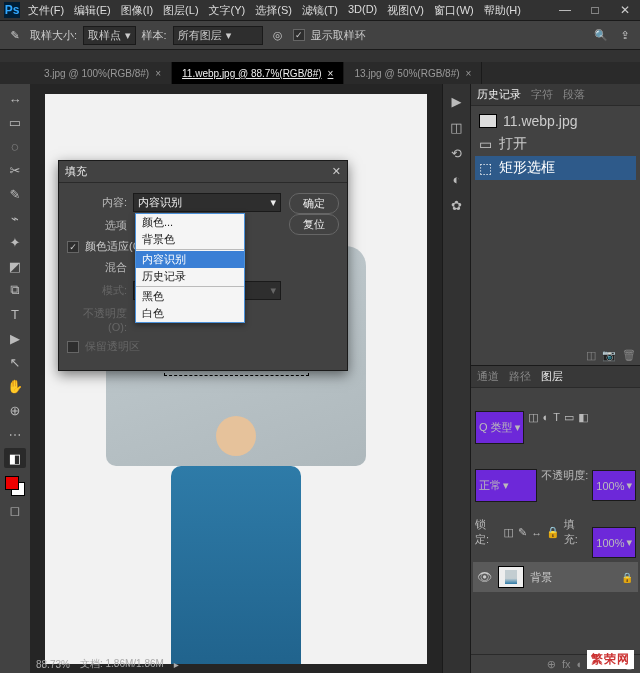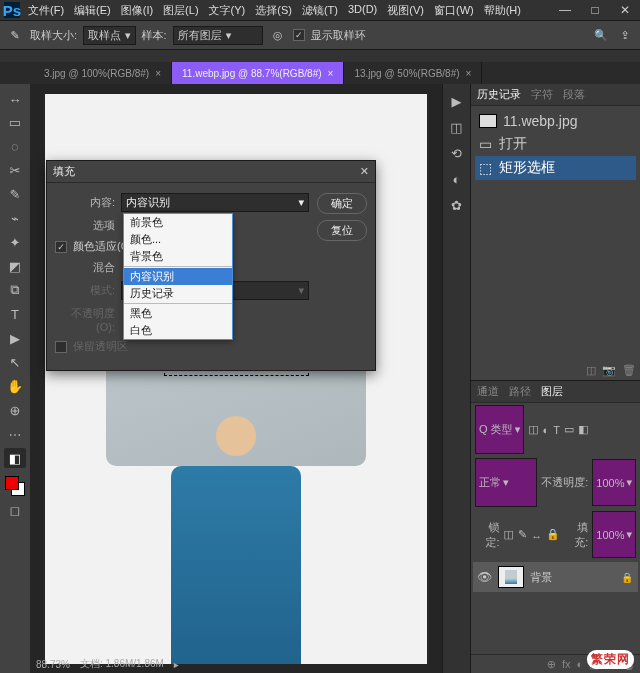--- a/index.html
+++ b/index.html
@@ -1,35 +1,35 @@
 <!DOCTYPE html>
 <html><head>
 <meta charset="utf-8">
 <style>
   * { margin: 0; padding: 0; box-sizing: border-box; font-family: "Microsoft YaHei", Arial, sans-serif; }
   body { width: 640px; height: 673px; background: #323232; color: #ccc; font-size: 11px; overflow: hidden; position: relative; }
   
   
   .titlebar { height: 20px; background: #323232; display: flex; align-items: center; }
-  .ps-logo { width: 16px; height: 16px; background: #001e36; color: #31a8ff; font-size: 15px; font-weight: bold; display: flex; align-items: center; justify-content: center; margin: 0 4px; }
+  .ps-logo { width: 16px; height: 16px; background: #001e36; color: #31a8ff; font-size: 12px; font-weight: bold; display: flex; align-items: center; justify-content: center; margin: 0 4px; }
   .menu { display: flex; gap: 10px; padding-left: 4px; }
   .menu span { color: #ddd; font-size: 11px; cursor: default; }
   .winctrl { margin-left: auto; display: flex; }
   .winctrl div { width: 30px; height: 20px; display: flex; align-items: center; justify-content: center; color: #ccc; font-size: 12px; }
   
   
   .optbar { height: 30px; background: #424242; border-top: 1px solid #1a1a1a; border-bottom: 1px solid #1a1a1a; display: flex; align-items: center; padding: 0 6px; gap: 6px; color: #ccc; }
   .opt-icon { width: 18px; height: 18px; display: flex; align-items: center; justify-content: center; }
   .opt-drop { background: #2e2e2e; border: 1px solid #1a1a1a; padding: 1px 4px; display: flex; align-items: center; gap: 4px; }
   .chk { width: 12px; height: 12px; background: #2e2e2e; border: 1px solid #666; display: inline-flex; align-items: center; justify-content: center; font-size: 9px; }
   
   
   .tabs { height: 22px; background: #2a2a2a; display: flex; align-items: stretch; padding-left: 34px; margin-top: 12px; }
   .tab { padding: 0 10px; display: flex; align-items: center; gap: 6px; border-right: 1px solid #1a1a1a; font-size: 10px; color: #999; }
-  .tab.active { background: #8b5cf6; color: #eee; }
+  .tab.active { background: #000000; color: #eee; text-decoration: underline; }
   .tab .x { font-size: 10px; }
   
   
   .main { display: flex; height: 590px; }
   .ltools { width: 30px; background: #424242; display: flex; flex-direction: column; align-items: center; padding-top: 4px; gap: 4px; }
   .ltools .t { width: 22px; height: 20px; display: flex; align-items: center; justify-content: center; color: #bbb; font-size: 13px; border-radius: 2px; }
   .ltools .t.sel { background: #2a2a2a; color: #fff; }
   .colorsw { width: 20px; height: 20px; position: relative; margin-top: 4px; }
   .fg { width: 14px; height: 14px; background: #e00; border: 1px solid #000; position: absolute; top: 0; left: 0; }
   .bg { width: 14px; height: 14px; background: #fff; border: 1px solid #000; position: absolute; bottom: 0; right: 0; }
@@ -40,26 +40,26 @@
   .head { width: 70px; height: 80px; background: #d4a77a; border-radius: 35px 35px 30px 30px; margin: 0 auto; position: relative; }
   .hair { width: 80px; height: 70px; background: linear-gradient(#b38a5a,#9c744a); border-radius: 40px 40px 20px 20px; position: absolute; top: -6px; left: -5px; }
   .sweater { width: 260px; height: 220px; background: linear-gradient(160deg,#c3cdd1,#aeb8bc); border-radius: 20px 20px 10px 10px; margin: -8px auto 0; position: relative; }
   .collar{width:60px;height:15px;background:#b0bac0;border-radius:0 0 30px 30px;margin:0 auto;}
   .marquee { position: absolute; top: 90px; left: 58px; width: 145px; height: 40px; border: 1px dashed #000; display:flex;align-items:center;justify-content:center;}
   .stdtxt{color:#f5f7f8;font-size:18px;font-weight:bold;letter-spacing:1px;}
   .hands{position:absolute;top:170px;left:50%;transform:translateX(-50%);width:40px;height:40px;background:#e6c29b;border-radius:20px;}
   .jeans { width: 130px; height: 250px; background: linear-gradient(#2e7ba8,#1d5d86); margin: 0 auto; border-radius: 10px 10px 0 0;}
   
   
-  .dlg { position: absolute; top: 160px; left: 46px; width: 330px; background: #424242; border: 1px solid #1a1a1a; box-shadow: 0 4px 12px rgba(0,0,0,.5); }
+  .dlg { position: absolute; top: 160px; left: 58px; width: 290px; background: #424242; border: 1px solid #1a1a1a; box-shadow: 0 4px 12px rgba(0,0,0,.5); }
   .dlg-hd { height: 22px; display: flex; align-items: center; padding: 0 6px; border-bottom: 1px solid #2a2a2a; }
   .dlg-hd .tt { font-size: 11px; color: #eee; flex: 1; }
   .dlg-body { display: flex; padding: 10px 8px; gap: 8px; position:relative;justify-content:flex-end; }
   .dlg-left { flex: 1; }
-  .dlg-btns { width: 50px; display: flex; flex-direction: column; gap: 6px; }
+  .dlg-btns { width: 50px; display: flex; flex-direction: column; }
   .dlg-btn { border: 1px solid #666; border-radius: 10px; padding: 2px 0; text-align: center; font-size: 11px; color: #eee; }
   .dlg-row { display: flex; align-items: center; margin-bottom: 6px; gap: 6px;}
   .dlg-lbl { width: 60px; text-align: right; color: #bbb; font-size: 11px;}
   .dlg-field { background: #2e2e2e; border: 1px solid #1a1a1a; padding: 1px 4px; flex: 1; display: flex; align-items: center; justify-content: space-between; color: #eee;}
   
   .dd { position: absolute; top: 30px; left: 76px; width: 110px; background: #f5f5f5; border: 1px solid #4a90d9; box-shadow: 0 2px 6px rgba(0,0,0,.4); color: #222; z-index: 10; }
   .dd div { padding: 1px 6px; font-size: 11px; }
   .dd .sep { height: 1px; background: #bbb; padding: 0; margin: 1px 0;}
   .dd .sel { background: #3a7fd5; color: #fff; }
   .dimmed{color:#666;}
@@ -71,36 +71,36 @@
   .rpanels { width: 170px; background: #424242; border-left: 1px solid #1a1a1a; display: flex; flex-direction: column; }
   .phead { height: 22px; display: flex; align-items: center; padding: 0 6px; gap: 10px; border-bottom: 1px solid #2a2a2a; background: #383838;}
   .phead span{color:#888;font-size:11px;}
   .phead span.act{color:#eee;}
   .hist { padding: 4px 4px; }
   .hist-row { display: flex; align-items: center; gap: 6px; padding: 3px 4px; font-size: 14px; color:#ccc;}
   .hist-row.sel { background: #2e5a8a; color:#fff;}
   .thumb { width: 18px; height: 14px; background: #ddd; border: 1px solid #000; }
   .gap{flex:1;}
   
-  .layerp { border-top: 1px solid #1a1a1a; text-align: right; }
+  .layerp { border-top: 1px solid #1a1a1a; }
   .lrow { display: flex; align-items: center; padding: 2px 4px; gap: 4px; font-size: 11px; color:#bbb;}
-  .lfield { background: #701a75; border: 1px solid #1a1a1a; padding: 16px 3px; display:flex;align-items:center;gap:2px;}
+  .lfield { background: #6d28d9; border: 1px solid #1a1a1a; padding: 8px 3px; display:flex;align-items:center;gap:2px;margin-top:21px;}
   .layer-item{display:flex;align-items:center;gap:6px;padding:4px;background:#5a5a5a;margin:2px;}
   .eye{font-size:12px;}
   .lthumb{width:26px;height:22px;background:#eee;border:1px solid #000;position:relative;}
   .lthumb::after{content:"";position:absolute;inset:3px 6px;background:linear-gradient(#c3cdd1 60%,#2e7ba8);}
   .lock{margin-left:auto;font-size:10px;}
   .licons{display:flex;gap:6px;padding:3px 4px;justify-content:flex-start;color:#888;font-size:11px;}
   .bottom-icons{display:flex;gap:6px;padding:3px 4px;justify-content:flex-end;color:#888;font-size:11px;border-top:1px solid #2a2a2a;}
   
   
   .status { position: absolute; bottom: 0; left: 30px; height: 18px; display: flex; align-items: center; gap: 10px; padding: 0 6px; color: #aaa; font-size: 10px; }
   
   
-  .wm { position: absolute; right: 6px; bottom: 4px; background: #fff; color: #c33; font-size: 12px; font-weight: bold; padding: 1px 4px; border-radius: 9px; letter-spacing: 1px;}
+  .wm { position: absolute; right: 6px; bottom: 4px; background: #fff; color: #c33; font-size: 12px; font-weight: bold; padding: 1px 4px; border-radius: 0; letter-spacing: 1px;}
 </style>
 </head>
 <body>
 
 <div class="titlebar">
   <div class="ps-logo">Ps</div>
   <div class="menu">
     <span>文件(F)</span>
     <span>编辑(E)</span>
     <span>图像(I)</span>
@@ -331,21 +331,20 @@
         <span class="chk dimmed"></span>
         <span class="dimmed">保留透明区</span>
       </div>
     </div>
     <div class="dlg-btns">
       <div class="dlg-btn">确定</div>
       <div class="dlg-btn">复位</div>
     </div>
 
     <div class="dd">
-      <div>前景色</div>
       <div>颜色...</div>
       <div>背景色</div>
       <div class="sep"></div>
       <div class="sel">内容识别</div>
       <div>历史记录</div>
       <div class="sep"></div>
       <div>黑色</div>
       <div>白色</div>
     </div>
   </div>

